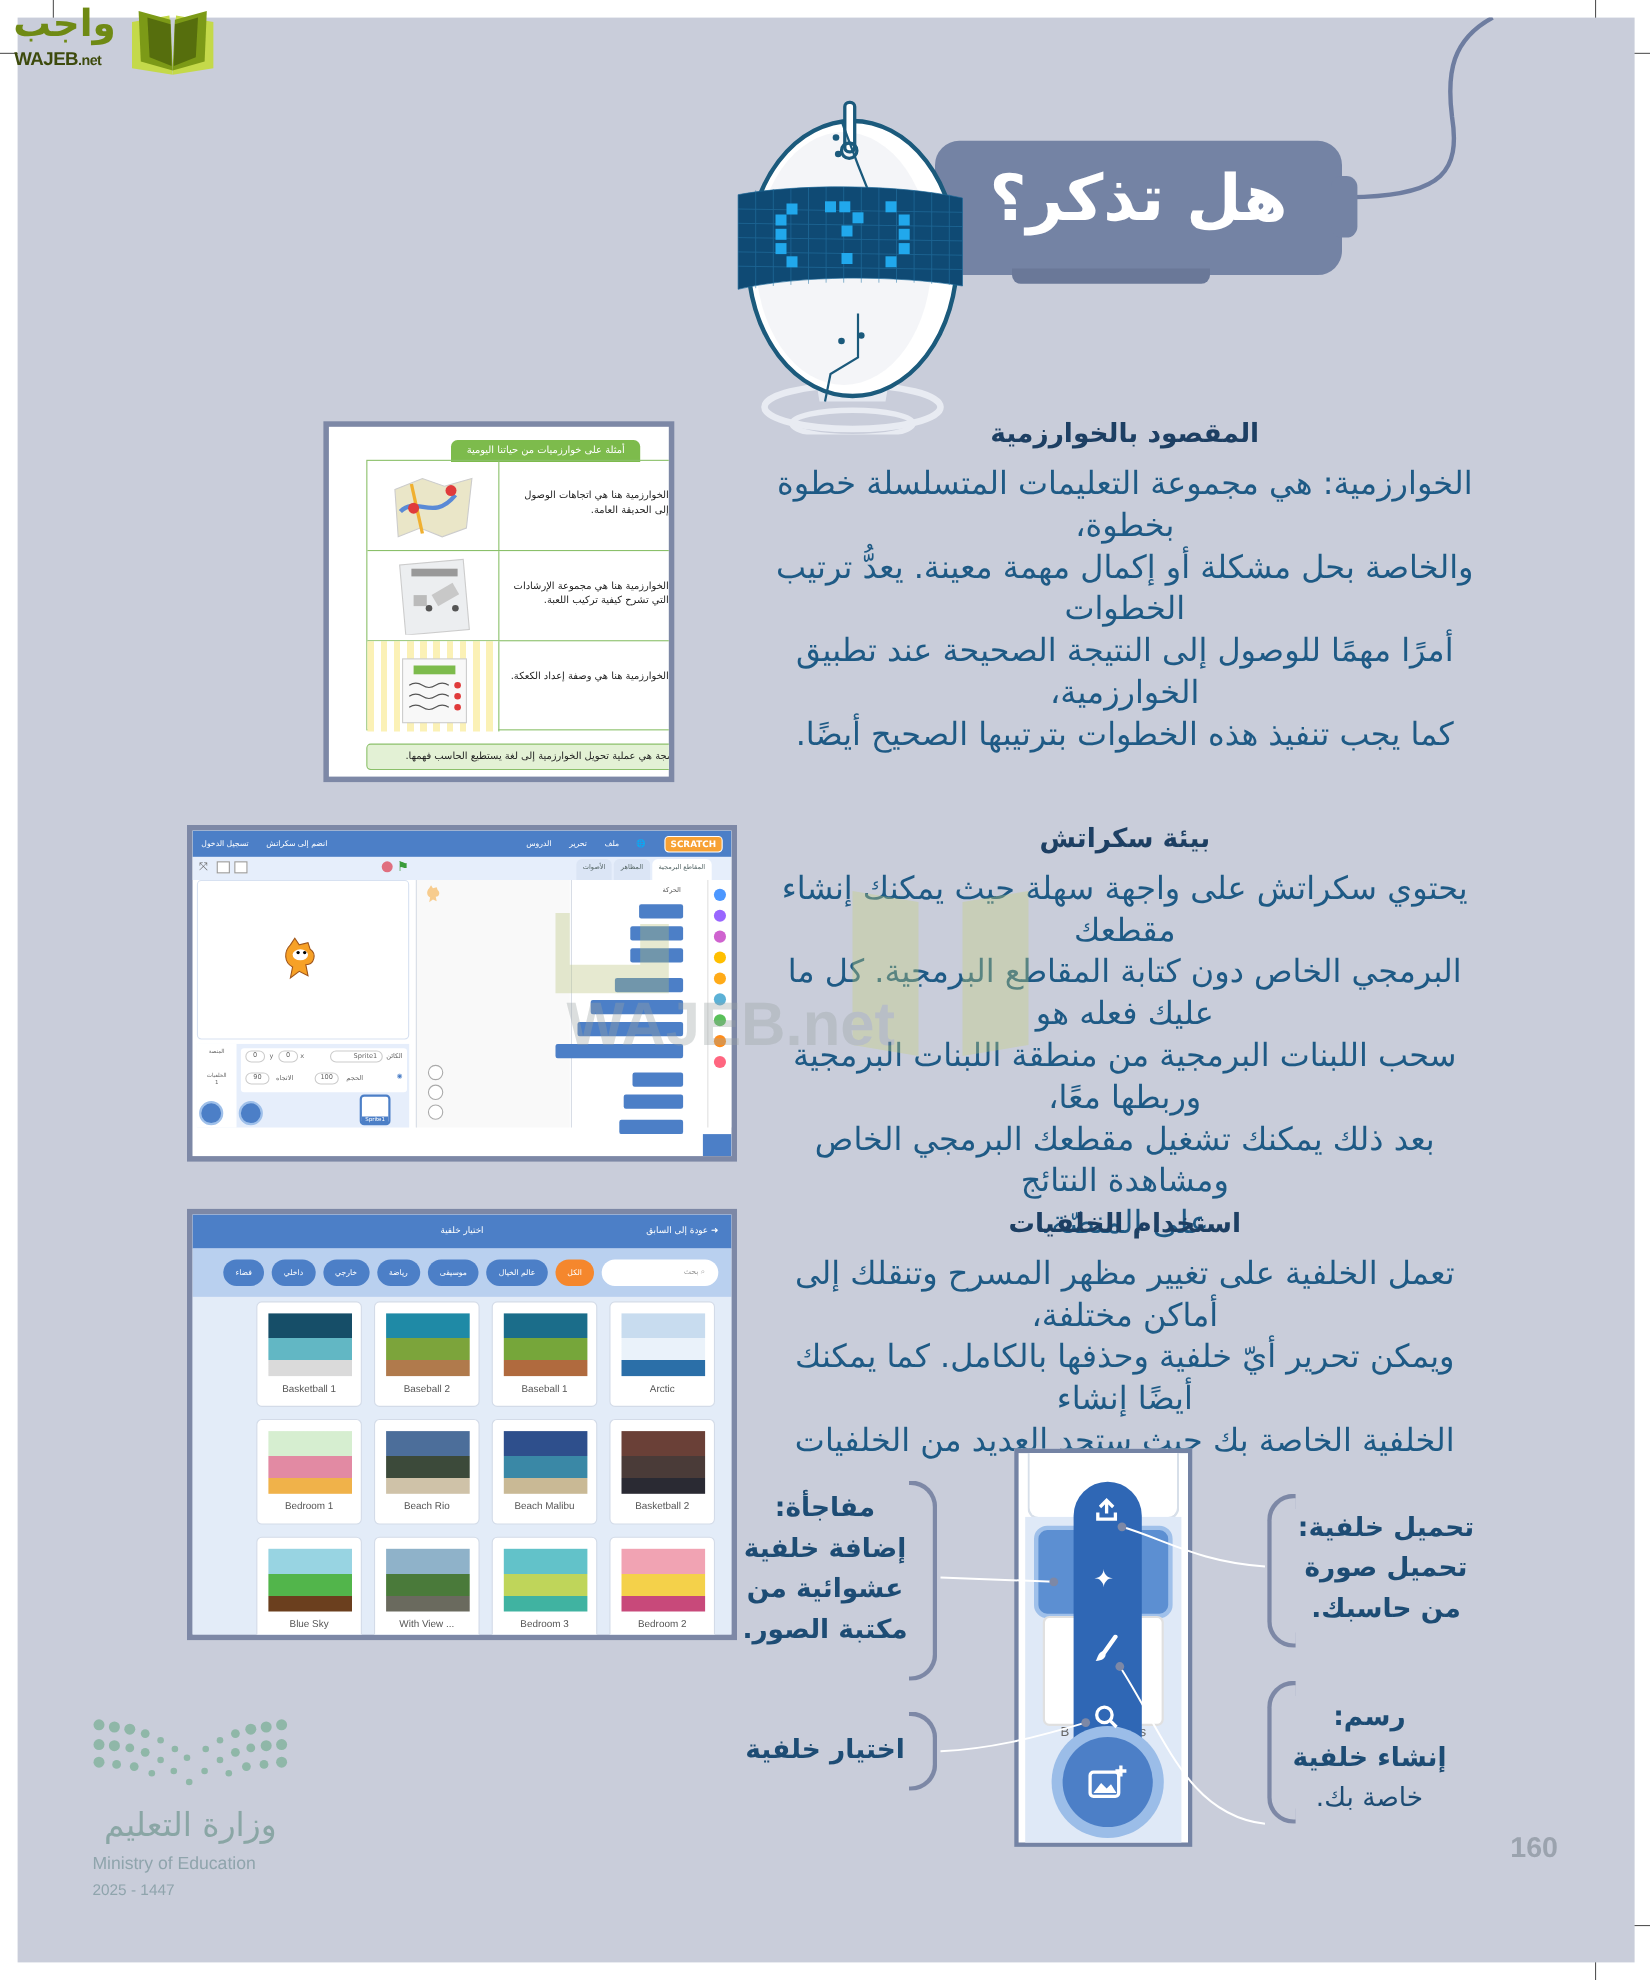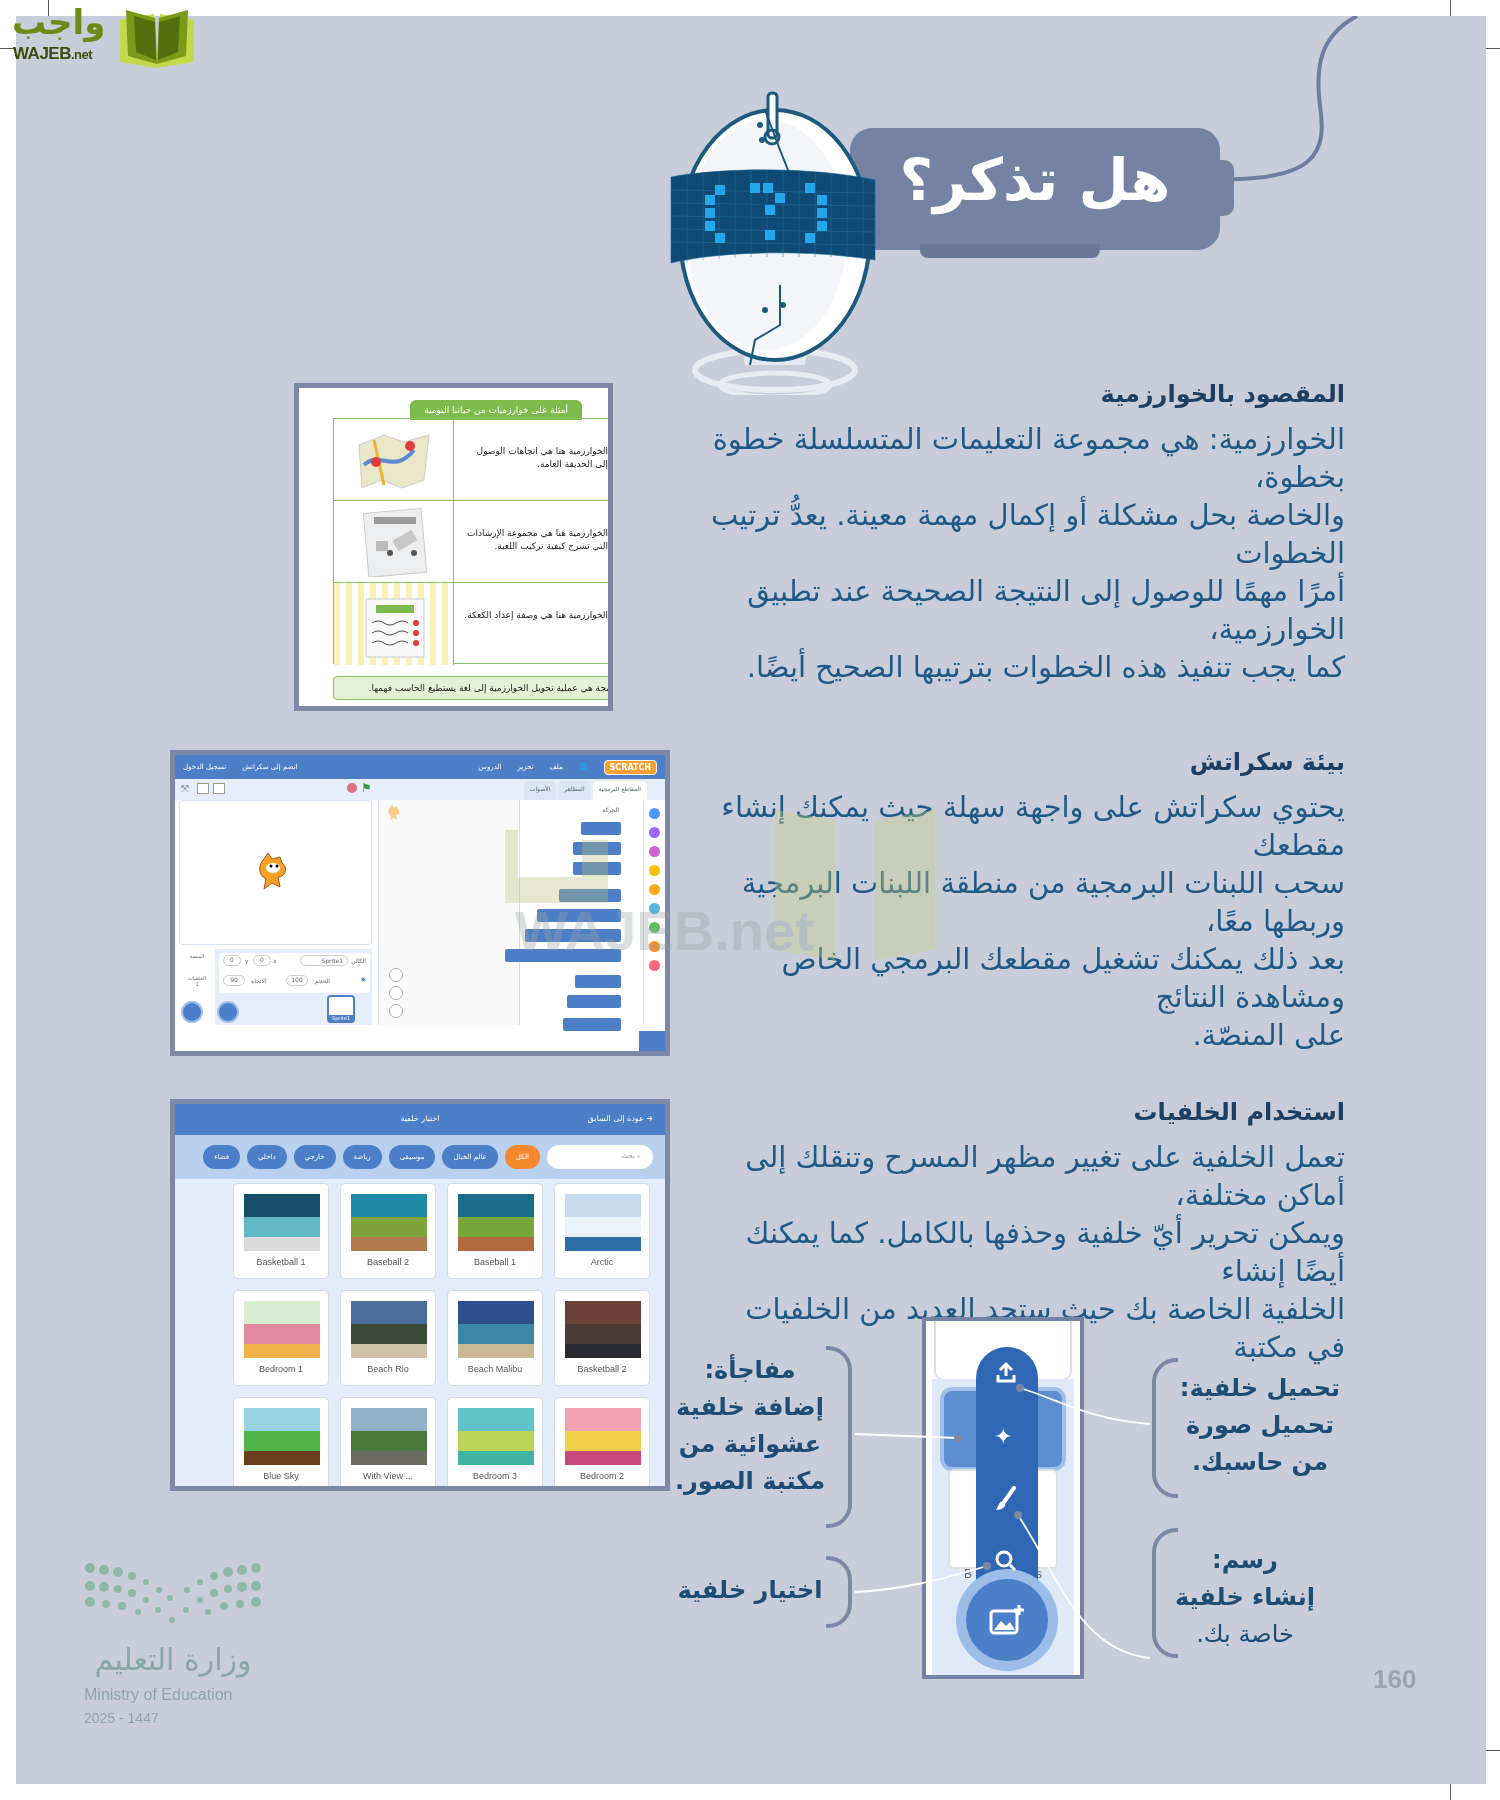--- a/index.html
+++ b/index.html
@@ -11,21 +11,21 @@
 .wajeb .ar{position:absolute;left:4px;top:-2px;font-size:34px;font-weight:bold;color:#6f8a14;font-family:"DejaVu Sans",sans-serif}
 .wajeb .en{position:absolute;left:5px;top:40px;font-size:17px;font-weight:bold;color:#3d4a0c;font-family:"Liberation Sans",sans-serif;letter-spacing:-.5px}
 .wajeb .en small{font-size:13px}
 .book{position:absolute;left:108px;top:2px;width:82px;height:64px}
 .title-banner{position:absolute;left:850px;top:128px;width:370px;height:122px;background:#7483a4;border-radius:22px}
 .title-banner .tab{position:absolute;right:-14px;top:32px;width:24px;height:56px;background:#7483a4;border-radius:10px}
 .title-banner .shadow{position:absolute;left:70px;bottom:-8px;width:180px;height:14px;background:#6a7898;border-radius:0 0 8px 8px}
 .title-text{position:absolute;left:0;right:0;top:18px;text-align:center;color:#fff;font-size:58px;font-weight:bold;direction:rtl}
 .cable{position:absolute;left:1200px;top:16px;width:160px;height:180px}
 .robot{position:absolute;left:665px;top:85px;width:215px;height:310px}
-.section{position:absolute;direction:rtl;text-align:right;color:#1a4b72}
+.section{position:absolute;direction:rtl;text-align:center;color:#1a4b72}
 .section h2{font-size:24px;font-weight:bold;color:#1d3f63;margin-bottom:12px}
 .section p{font-size:29px;line-height:38px;color:#1e5a85}
 .fig-frame{position:absolute;background:#7d88a6;padding:5px}
 .fig-inner{width:100%;height:100%;background:#fff;position:relative;overflow:hidden}
 
 .algo-header{position:absolute;right:26px;top:12px;background:#7dbb4c;color:#fff;font-size:9px;padding:5px 14px;border-radius:6px 6px 0 0;direction:rtl}
 .algo-table{position:absolute;left:34px;top:30px;width:306px;height:246px;border:1px solid #8bc06a}
 .algo-row{position:absolute;left:0;width:100%;height:82px;border-bottom:1px solid #8bc06a}
 .algo-row .img{position:absolute;left:0;top:0;width:120px;height:100%;border-right:1px solid #8bc06a;display:flex;align-items:center;justify-content:center}
 .algo-row .txt{position:absolute;left:128px;right:30px;top:26px;font-size:9px;line-height:13px;color:#222;direction:rtl;text-align:right}
@@ -167,20 +167,21 @@
   <h2>المقصود بالخوارزمية</h2>
   <p>الخوارزمية: هي مجموعة التعليمات المتسلسلة خطوة بخطوة،</p>
   <p>والخاصة بحل مشكلة أو إكمال مهمة معينة. يعدُّ ترتيب الخطوات</p>
   <p>أمرًا مهمًا للوصول إلى النتيجة الصحيحة عند تطبيق الخوارزمية،</p>
   <p>كما يجب تنفيذ هذه الخطوات بترتيبها الصحيح أيضًا.</p>
 </div>
 
 <div class="section" style="left:700px;top:748px;width:645px">
   <h2>بيئة سكراتش</h2>
   <p>يحتوي سكراتش على واجهة سهلة حيث يمكنك إنشاء مقطعك</p>
+  <p>البرمجي الخاص دون كتابة المقاطع البرمجية. كل ما عليك فعله هو</p>
   <p>سحب اللبنات البرمجية من منطقة اللبنات البرمجية وربطها معًا،</p>
   <p>بعد ذلك يمكنك تشغيل مقطعك البرمجي الخاص ومشاهدة النتائج</p>
   <p>على المنصّة.</p>
 </div>
 
 <div class="section" style="left:700px;top:1098px;width:645px">
   <h2>استخدام الخلفيات</h2>
   <p>تعمل الخلفية على تغيير مظهر المسرح وتنقلك إلى أماكن مختلفة،</p>
   <p>ويمكن تحرير أيّ خلفية وحذفها بالكامل. كما يمكنك أيضًا إنشاء</p>
   <p>الخلفية الخاصة بك حيث ستجد العديد من الخلفيات في مكتبة</p>

